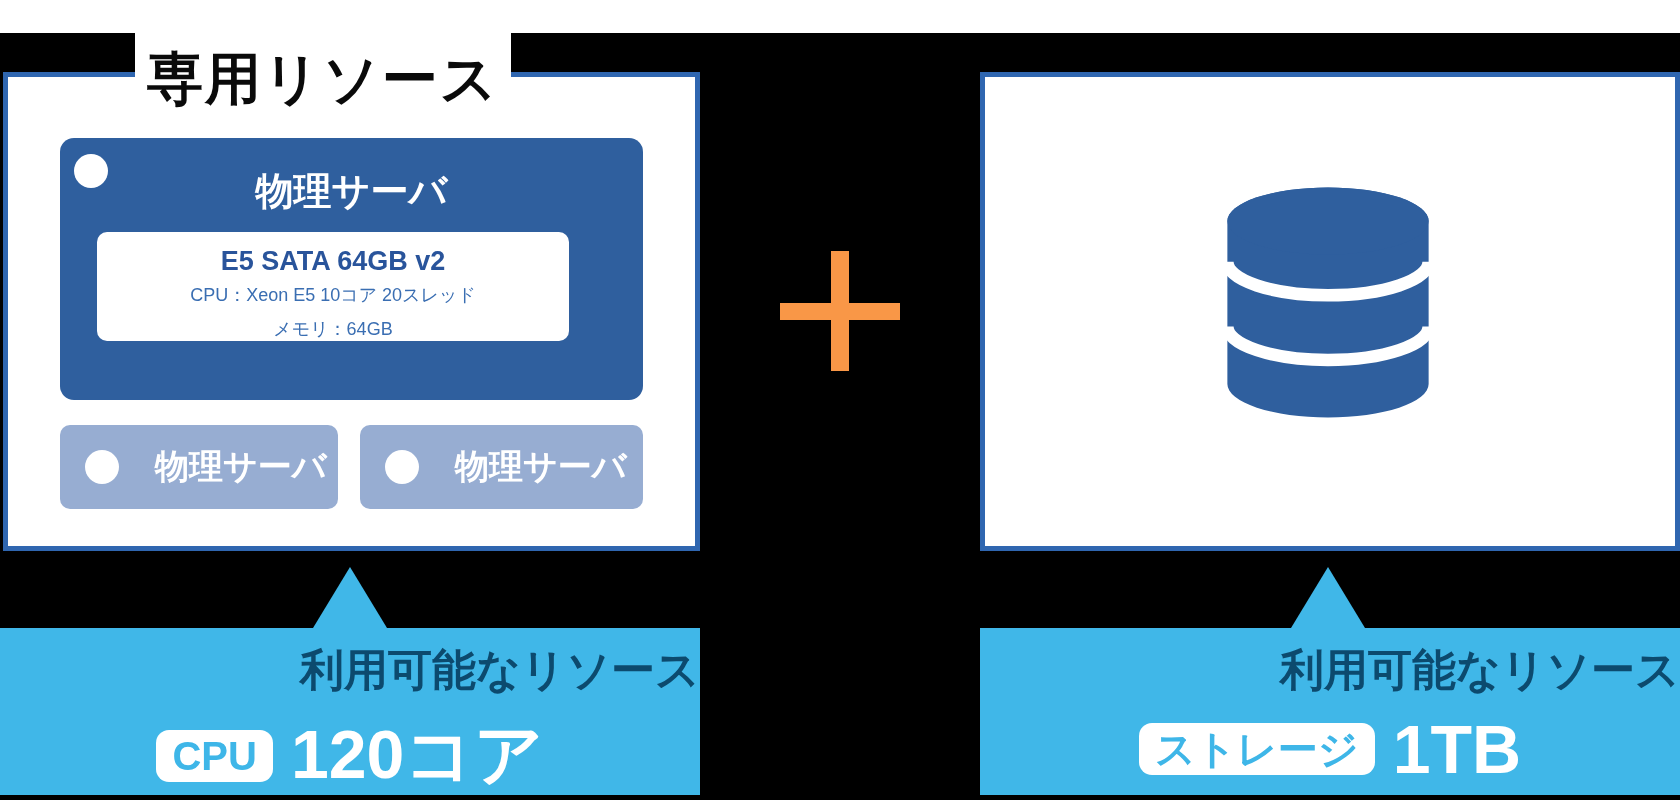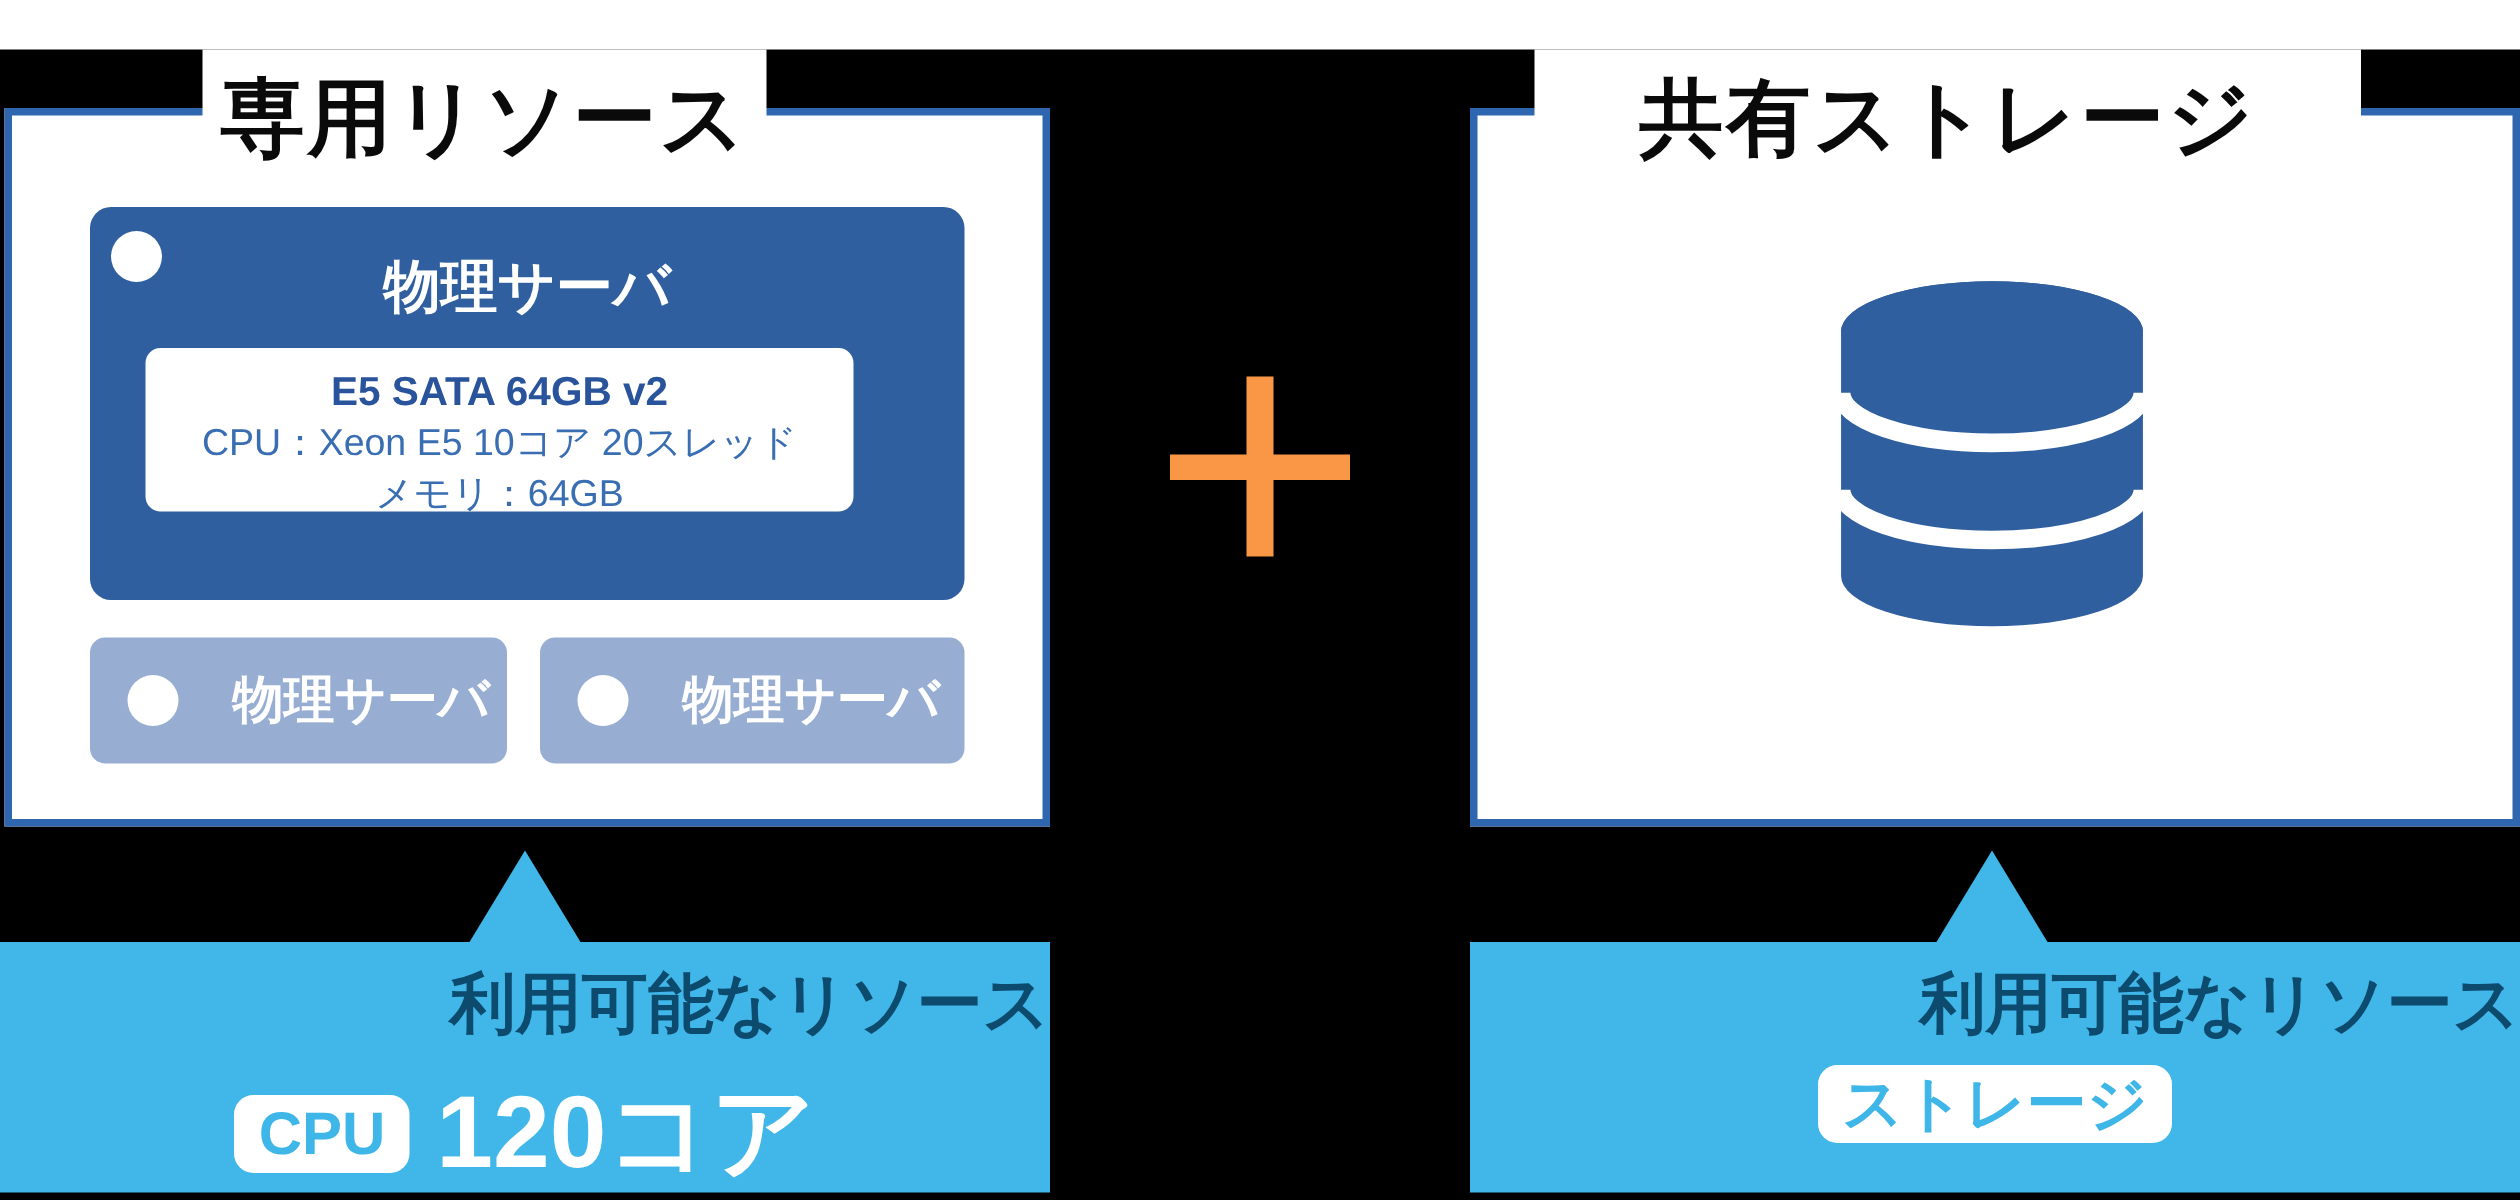--- a/index.html
+++ b/index.html
@@ -18,21 +18,21 @@
              transform:translateY(14px);}
   
   .server-box{left:60px;top:138px;width:583px;height:262px;border-radius:14px;background:#2f5f9e;z-index:2;}
   .dot{width:34px;height:34px;border-radius:50%;background:#ffffff;}
   .server-box .dot{position:absolute;left:14px;top:16px;}
   .server-title{position:absolute;left:0;top:28px;width:100%;text-align:center;
                 font-size:38px;font-weight:bold;color:#ffffff;}
   .spec-card{position:absolute;left:37px;top:94px;width:472px;height:109px;border-radius:10px;
              background:#ffffff;box-sizing:border-box;padding:12px 20px;text-align:center;}
   .spec-name{font-size:27px;font-weight:bold;color:#29549b;line-height:34px;white-space:nowrap;}
-  .spec-line{font-size:25px;color:#3a6eb2;line-height:34px;white-space:nowrap;}
+  .spec-line{font-size:18px;color:#3a6eb2;line-height:34px;white-space:nowrap;}
   
   .sub-server{top:425px;height:84px;border-radius:10px;background:#97add2;z-index:2;
               display:flex;align-items:center;}
   .sub-server.one{left:60px;width:278px;}
   .sub-server.two{left:360px;width:283px;}
   .sub-server .dot{margin-left:25px;}
   .sub-label{font-size:34px;font-weight:bold;color:#ffffff;margin-left:36px;white-space:nowrap;}
   
   .plus{left:780px;top:251px;width:120px;height:120px;z-index:3;}
   .plus .v{position:absolute;left:51px;top:0;width:18px;height:120px;background:#f99747;}
@@ -85,23 +85,20 @@
     <span class="dot"></span>
     <span class="sub-label">物理サーバ</span>
   </div>
 
   <div class="abs plus">
     <div class="v"></div>
       <div class="h"></div>
   </div>
 
   <div class="abs panel right"></div>
-  <div class="abs title-chip right">
-    <span class="sec-title">共有ストレージ</span>
-  </div>
 
   <svg class="abs db-icon" width="230" height="245" viewBox="0 0 48 50">
     <path d="M3 8 A21 7 0 0 1 45 8 L45 42 A21 7 0 0 1 3 42 Z" fill="#2f5f9e"></path>
     <ellipse cx="24" cy="8" rx="21" ry="7" fill="#2f5f9e"></ellipse>
     <path d="M3 16.5 A21 7 0 0 0 45 16.5" fill="none" stroke="#ffffff" stroke-width="2.6"></path>
     <path d="M3 30 A21 7 0 0 0 45 30" fill="none" stroke="#ffffff" stroke-width="2.6"></path>
   </svg>
 
   <div class="abs tri lft"></div>
   <div class="abs banner lft">
@@ -113,17 +110,18 @@
       </div>
     </div>
   </div>
 
   <div class="abs tri rgt"></div>
   <div class="abs banner rgt">
     <div class="banner-title">利用可能なリソース</div>
     <div class="badge-row">
       <div class="res-item">
         <span class="pill">ストレージ</span>
+        <span class="res-val">1TB</span>
       </div>
     </div>
   </div>
 
 </div>
 
 </body></html>

